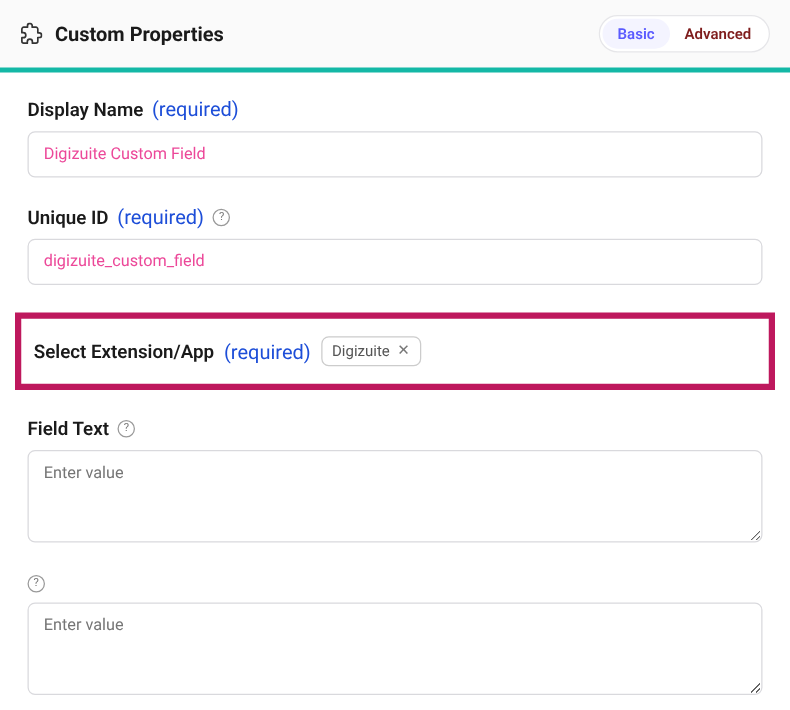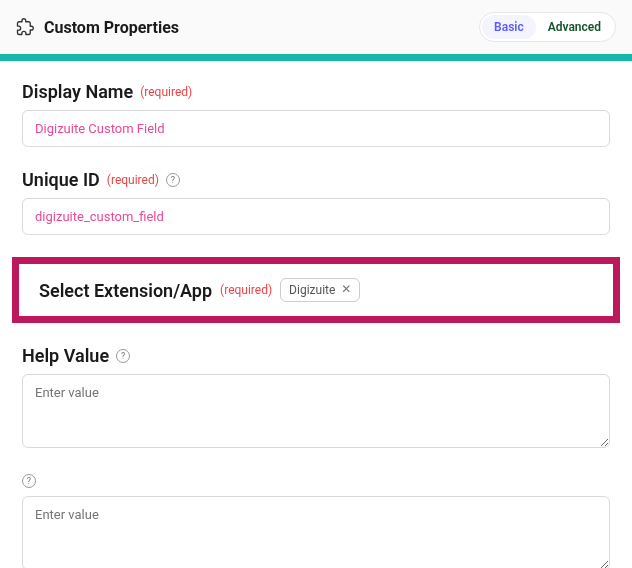--- a/index.html
+++ b/index.html
@@ -13,21 +13,21 @@
     color: #1a1a1a;
     width: 632px;
     height: 568px;
     overflow: hidden;
   }
   .header {
     display: flex;
     align-items: center;
     justify-content: space-between;
     padding: 12px 16px;
-    border-bottom: 7px solid #14b8a6;
+    border-bottom: 4px solid #14b8a6;
     background: #fafafa;
   }
   .header-left {
     display: flex;
     align-items: center;
     gap: 10px;
   }
   .header-title {
     font-size: 16px;
     font-weight: 700;
@@ -40,46 +40,46 @@
     padding: 2px;
     background: #fff;
     text-align: center;
   }
   .tab {
     font-size: 12px;
     font-weight: 600;
     padding: 5px 12px;
     border-radius: 16px;
     cursor: pointer;
-    color: #14532d;
+    color: #7f1d1d;
   }
   .tab.active {
     color: #5b5bff;
     background: #f4f4ff;
   }
   .form-area {
     padding: 20px 22px;
   }
   .form-group {
     margin-bottom: 22px;
   }
   .label-row {
     display: flex;
     align-items: center;
     gap: 7px;
     margin-bottom: 8px;
   }
   .label-text {
-    font-size: 18px;
+    font-size: 15px;
     font-weight: 600;
     color: #1a1a1a;
   }
   .req {
-    font-size: 12px;
-    color: #ef4444;
+    font-size: 16px;
+    color: #1d4ed8;
     font-weight: 400;
   }
   .help-icon {
     width: 14px;
     height: 14px;
     border: 1px solid #999;
     border-radius: 50%;
     font-size: 9px;
     line-height: 12px;
     text-align: center;
@@ -105,22 +105,22 @@
     border-radius: 6px;
     padding: 10px 12px;
     font-size: 13px;
     color: #c2410c;
     outline: none;
     font-family: inherit;
     resize: both;
     height: 74px;
   }
   .highlight-box {
-    border: 7px solid #be185d;
-    padding: 14px 20px;
+    border: 5px solid #be185d;
+    padding: 14px 10px;
     margin: 0 -10px 22px -10px;
   }
   .highlight-box .label-row {
     margin-bottom: 0;
     gap: 8px;
     flex-wrap: wrap;
     align-items: center;
   }
   .chip {
     display: inline-flex;
@@ -187,21 +187,21 @@
       <span class="req">(required)</span>
       <span class="chip">
         <span>Digizuite</span>
         <span class="chip-close">✕</span>
       </span>
     </div>
   </div>
 
   <div class="form-group">
     <div class="label-row">
-      <span class="label-text">Help Value</span>
+      <span class="label-text">Field Text</span>
       <span class="help-icon">?</span>
     </div>
     <textarea class="textarea-input" placeholder="Enter value" style=""></textarea>
   </div>
 
   <div class="form-group">
     <div class="label-row">
       <span class="help-icon">?</span>
     </div>
     <textarea class="textarea-input" placeholder="Enter value" style=""></textarea>

